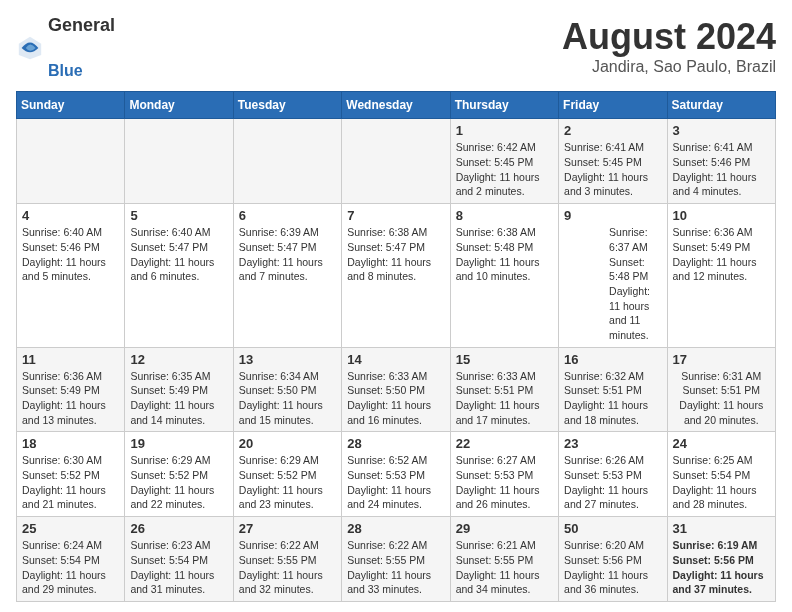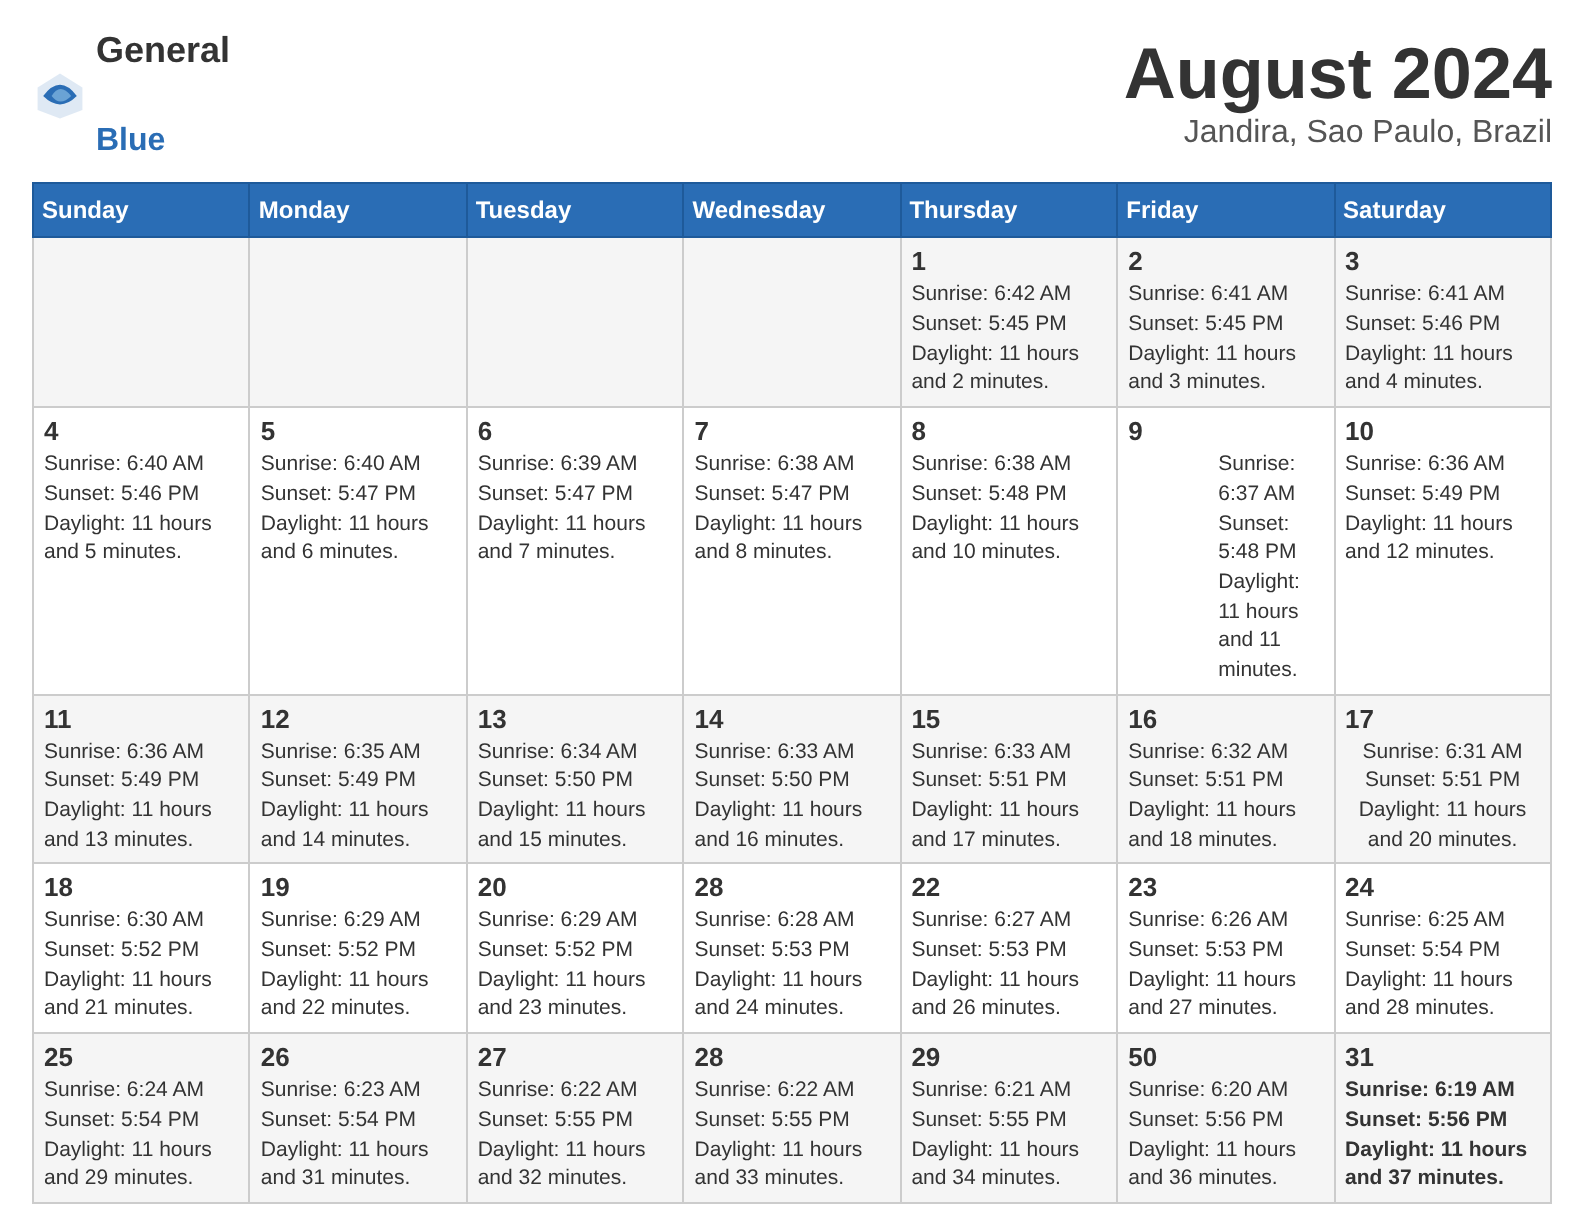--- a/index.html
+++ b/index.html
@@ -256,21 +256,21 @@
 Daylight: 11 hours and 22 minutes.</div>
         </td>
         <td>
           <div class="day-number">20</div>
           <div class="day-info" style="white-space: pre-line;">Sunrise: 6:29 AM
 Sunset: 5:52 PM
 Daylight: 11 hours and 23 minutes.</div>
         </td>
         <td>
           <div class="day-number">28</div>
-          <div class="day-info" style="white-space: pre-line;">Sunrise: 6:28 AM
+          <div class="day-info" style="white-space: pre-line;">Sunrise: 6:52 AM
 Sunset: 5:53 PM
 Daylight: 11 hours and 24 minutes.</div>
         </td>
         <td>
           <div class="day-number">22</div>
           <div class="day-info" style="white-space: pre-line;">Sunrise: 6:27 AM
 Sunset: 5:53 PM
 Daylight: 11 hours and 26 minutes.</div>
         </td>
         <td>

